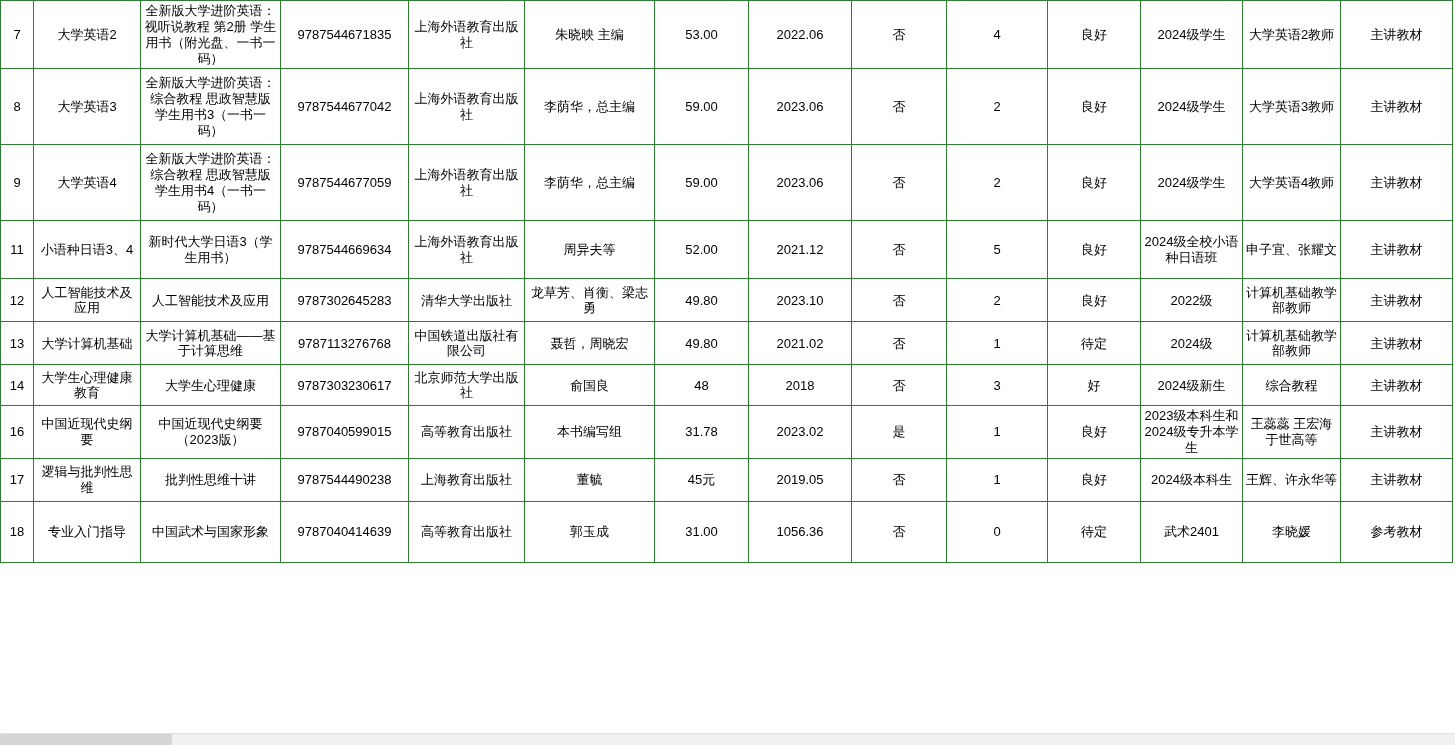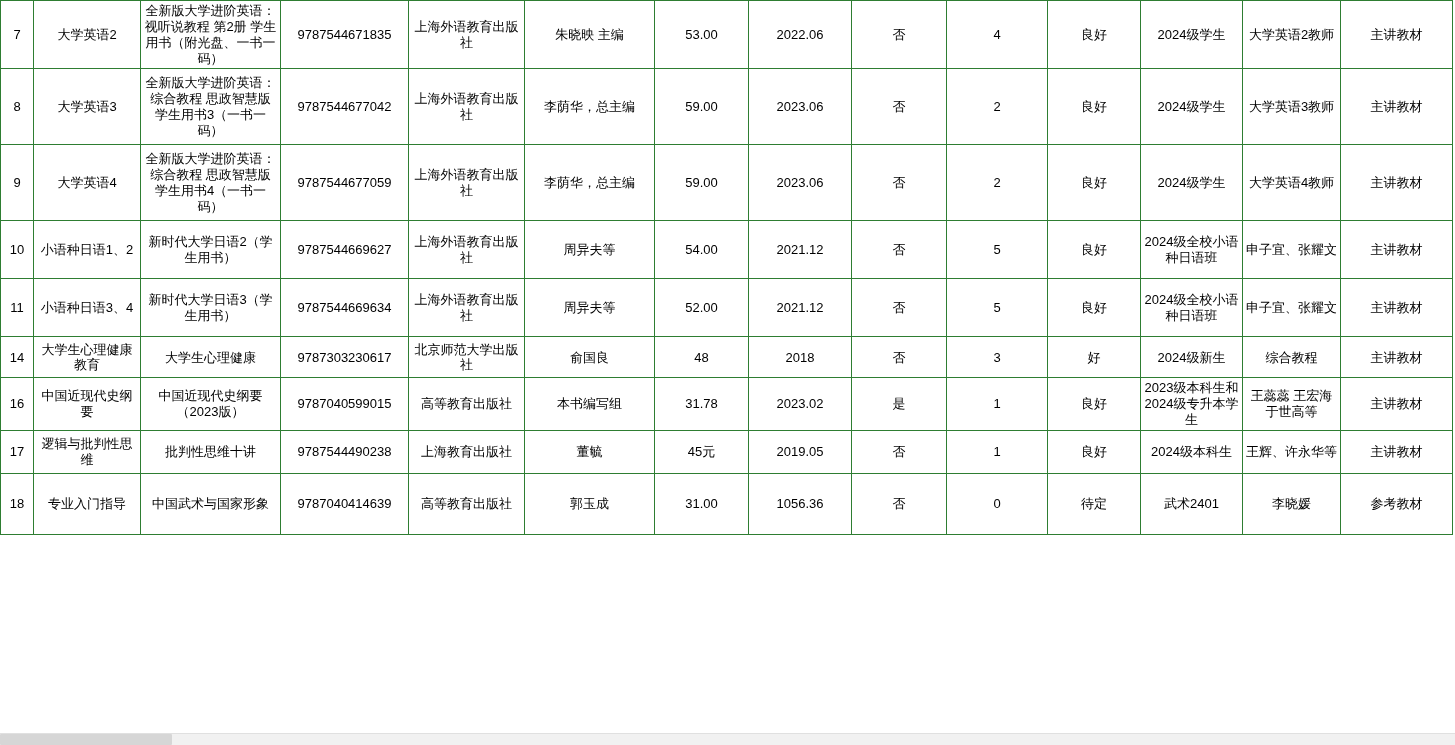--- a/index.html
+++ b/index.html
@@ -152,55 +152,71 @@
         <td>59.00</td>
         <td>2023.06</td>
         <td>否</td>
         <td>2</td>
         <td>良好</td>
         <td>2024级学生</td>
         <td>大学英语4教师</td>
         <td>主讲教材</td>
       </tr>
 
-      <tr style="height:58px">
-        <td class="idx">10</td>
-        <td>小语种日语1、2</td>
-        <td>新时代大学日语2（学生用书）</td>
-        <td>9787544669627</td>
-        <td>上海外语教育出版社</td>
-        <td>周异夫等</td>
-        <td>54.00</td>
-        <td>2021.12</td>
-        <td>否</td>
-        <td>5</td>
-        <td>良好</td>
-        <td>2024级全校小语种日语班</td>
-        <td>申子宜、张耀文</td>
-        <td>主讲教材</td>
-      </tr>
 
       <tr style="height:58px">
         <td class="idx">11</td>
         <td>小语种日语3、4</td>
         <td>新时代大学日语3（学生用书）</td>
         <td>9787544669634</td>
         <td>上海外语教育出版社</td>
         <td>周异夫等</td>
         <td>52.00</td>
         <td>2021.12</td>
         <td>否</td>
         <td>5</td>
         <td>良好</td>
         <td>2024级全校小语种日语班</td>
         <td>申子宜、张耀文</td>
         <td>主讲教材</td>
       </tr>
 
-
+      <tr style="height:43px">
+        <td class="idx">12</td>
+        <td>人工智能技术及应用</td>
+        <td>人工智能技术及应用</td>
+        <td>9787302645283</td>
+        <td>清华大学出版社</td>
+        <td>龙草芳、肖衡、梁志勇</td>
+        <td>49.80</td>
+        <td>2023.10</td>
+        <td>否</td>
+        <td>2</td>
+        <td>良好</td>
+        <td>2022级</td>
+        <td>计算机基础教学部教师</td>
+        <td>主讲教材</td>
+      </tr>
+
+      <tr style="height:43px">
+        <td class="idx">13</td>
+        <td>大学计算机基础</td>
+        <td>大学计算机基础――基于计算思维</td>
+        <td>9787113276768</td>
+        <td>中国铁道出版社有限公司</td>
+        <td>聂哲，周晓宏</td>
+        <td>49.80</td>
+        <td>2021.02</td>
+        <td>否</td>
+        <td>1</td>
+        <td>待定</td>
+        <td>2024级</td>
+        <td>计算机基础教学部教师</td>
+        <td>主讲教材</td>
+      </tr>
 
       <tr style="height:41px">
         <td class="idx">14</td>
         <td>大学生心理健康教育</td>
         <td>大学生心理健康</td>
         <td>9787303230617</td>
         <td>北京师范大学出版社</td>
         <td>俞国良</td>
         <td>48</td>
         <td>2018</td>

